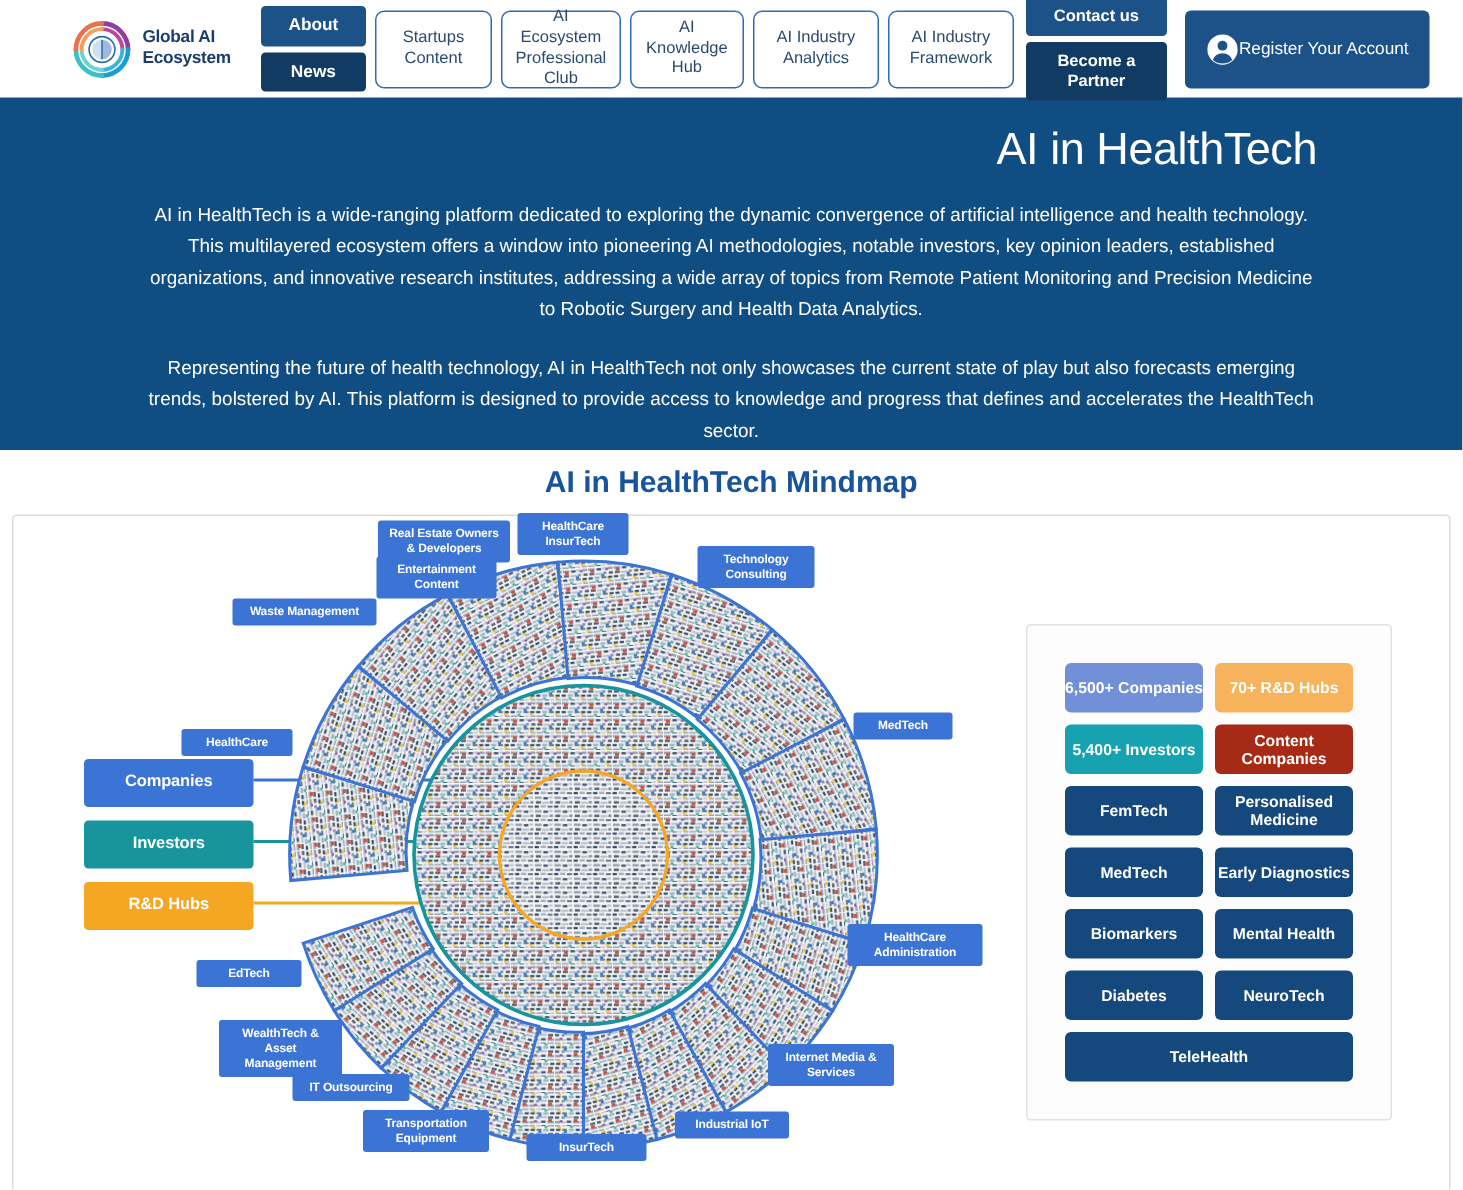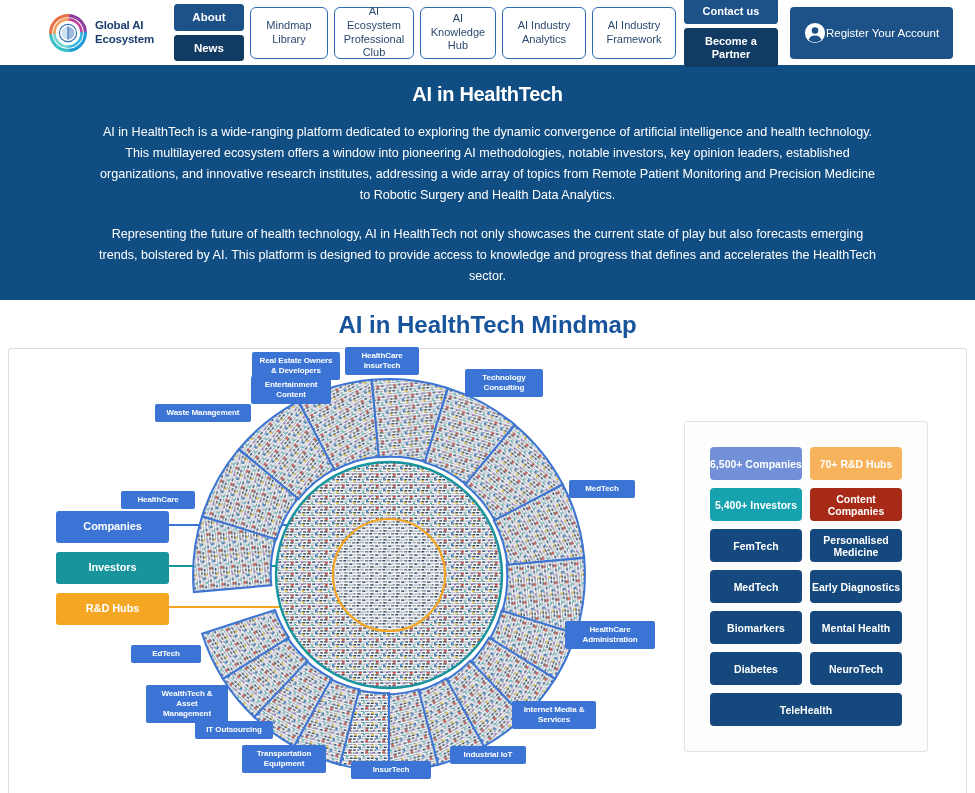--- a/index.html
+++ b/index.html
@@ -51,31 +51,31 @@
   }
   .avatar-ic { width: 22px; height: 22px; flex: none; }
 
   
   .hero {
     background: #104d82; color: #ffffff;
     padding: 18px 97px 22px;
     height: 235px;
   }
   .hero h1 {
-    font-size: 20px; font-weight: bold; text-align: center;
+    font-size: 30px; font-weight: normal; text-align: right;
     margin-bottom: 16px; letter-spacing: -0.3px;
   }
   .hero p {
     font-size: 12.6px; line-height: 1.68; text-align: center;
   }
   .hero p.second { margin-top: 17px; }
 
   
   .map-title {
-    text-align: center; color: #17549c; font-size: 24px; font-weight: bold;
+    text-align: center; color: #17549c; font-size: 20px; font-weight: bold;
     padding: 11px 0 9px;
   }
   .map-panel {
     margin: 0 8px; height: 452px; background: #fff;
     border: 1px solid #dcdcdc; border-radius: 3px; position: relative;
   }
 
   
   .chip {
     position: absolute; background: #3b74d4; color: #fff;
@@ -147,21 +147,21 @@
       <span>Global AI</span><br>
       <span>Ecosystem</span>
     </div>
   </div>
 
   <div class="nav-stack">
     <div class="btn-solid">About</div>
     <div class="btn-solid dark">News</div>
   </div>
 
-  <div class="btn-outline w-startups">Mindmap Library</div>
+  <div class="btn-outline w-startups">Startups Content</div>
   <div class="btn-outline w-club">AI Ecosystem Professional Club</div>
   <div class="btn-outline w-hub">AI Knowledge Hub</div>
   <div class="btn-outline w-analytics">AI Industry Analytics</div>
   <div class="btn-outline w-framework">AI Industry Framework</div>
 
   <div class="contact-stack">
     <div class="btn-solid">Contact us</div>
     <div class="btn-solid dark">Become a Partner</div>
   </div>
 

